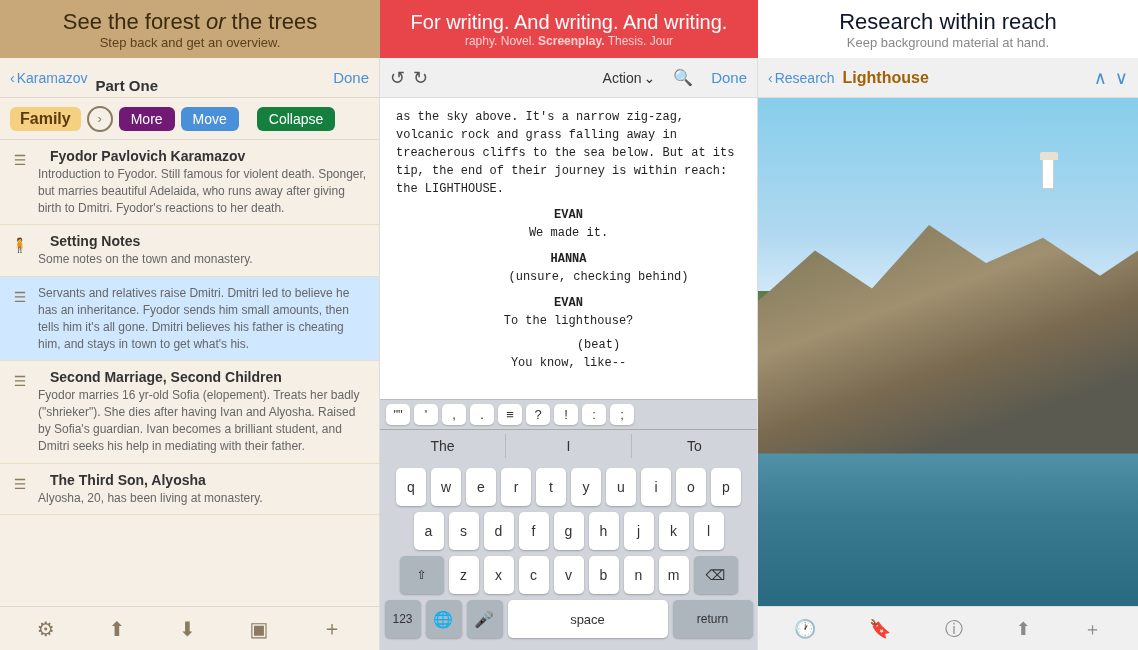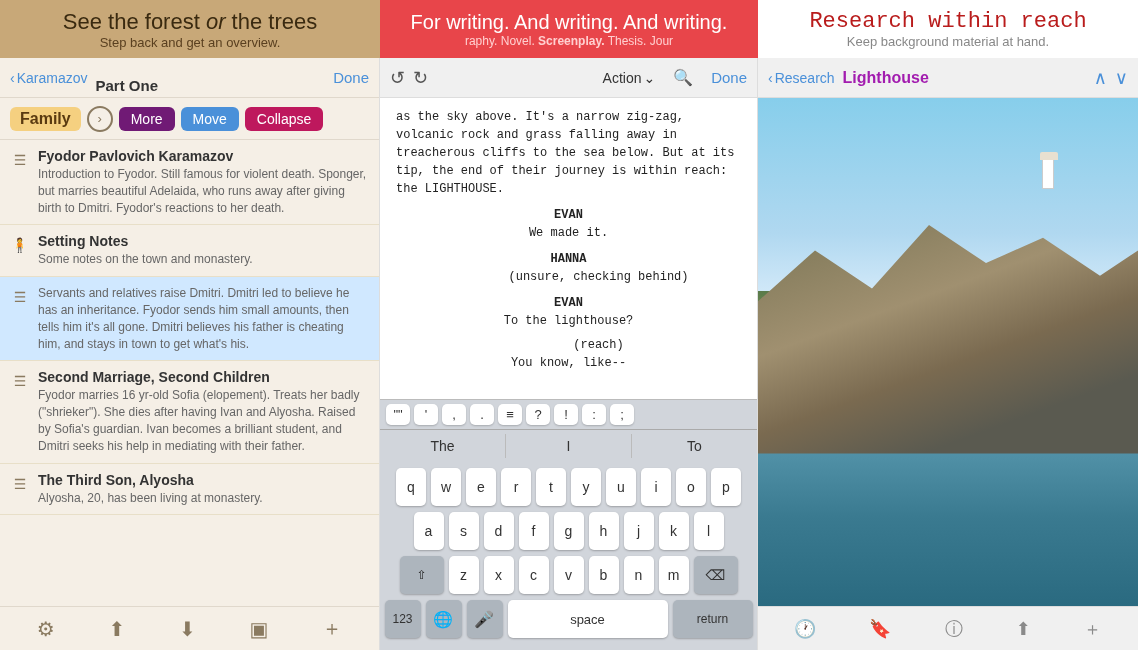--- a/index.html
+++ b/index.html
@@ -60,23 +60,22 @@
       flex: 1;
       background: #fff;
       display: flex;
       flex-direction: column;
       align-items: center;
       justify-content: center;
       padding: 8px 16px;
     }
     .banner-right h2 {
       font-size: 22px;
-      color: #b91c1c;
+      color: #0f172a;
       font-weight: 300;
-      font-family: Liberation Mono, monospace;
     }
     .banner-right p {
       font-size: 13px;
       color: #888;
     }
 
     
     .main-content {
       display: flex;
       flex: 1;
@@ -145,21 +144,21 @@
     }
     .toolbar-btn {
       padding: 4px 12px;
       border-radius: 6px;
       font-size: 14px;
       font-weight: 500;
       color: #fff;
     }
     .btn-more { background: #701a75; }
     .btn-move { background: #4a90d9; }
-    .btn-collapse { background: #be185d; }
+    .btn-collapse { background: #15803d; margin-left: 12px; }
 
     .left-list {
       flex: 1;
       overflow-y: auto;
       padding: 0;
     }
 
     .list-item {
       display: flex;
       padding: 8px 10px;
@@ -183,20 +182,21 @@
     }
     .item-icon.person {
       color: #5a8a5a;
     }
     .item-content {}
     .item-title {
       font-size: 14px;
       font-weight: 600;
       color: #333;
       margin-bottom: 2px;
+      margin-left: 12px;
     }
     .item-desc {
       font-size: 12px;
       color: #666;
       line-height: 1.4;
     }
 
     .left-footer {
       display: flex;
       align-items: center;
@@ -366,21 +366,21 @@
       padding: 6px 10px;
       background: #f0f0f0;
       border-bottom: 1px solid #ddd;
       height: 40px;
     }
     .right-nav-back {
       display: flex; align-items: center; gap: 2px;
       color: #4a90d9; font-size: 14px;
     }
     .right-nav-title {
-      font-weight: 700; font-size: 16px; color: #a21caf;
+      font-weight: 700; font-size: 16px; color: #a16207;
       margin: 0 auto 0 8px;
     }
     .right-nav-arrows {
       display: flex; gap: 8px; color: #4a90d9; font-size: 18px;
     }
     .right-image {
       width: 100%;
       flex: 1;
       overflow: hidden;
       position: relative;
@@ -556,21 +556,21 @@
     </div>
 
     <div class="screenplay-content">
       <p class="action-line">as the sky above. It's a narrow zig-zag, volcanic rock and grass falling away in treacherous cliffs to the sea below. But at its tip, the end of their journey is within reach: the LIGHTHOUSE.</p>
       <p class="char-name">EVAN</p>
       <p class="dialogue">We made it.</p>
       <p class="char-name">HANNA</p>
       <p class="parenthetical">(unsure, checking behind)</p>
       <p class="char-name">EVAN</p>
       <p class="dialogue">To the lighthouse?</p>
-      <p class="parenthetical">(reach)</p>
+      <p class="parenthetical">(beat)</p>
       <p class="dialogue">You know, like--</p>
 
     </div>
 
     <div class="quick-keys">
       <div class="qk-btn">""</div>
       <div class="qk-btn">'</div>
       <div class="qk-btn">,</div>
       <div class="qk-btn">.</div>
       <div class="qk-btn">≡</div>

